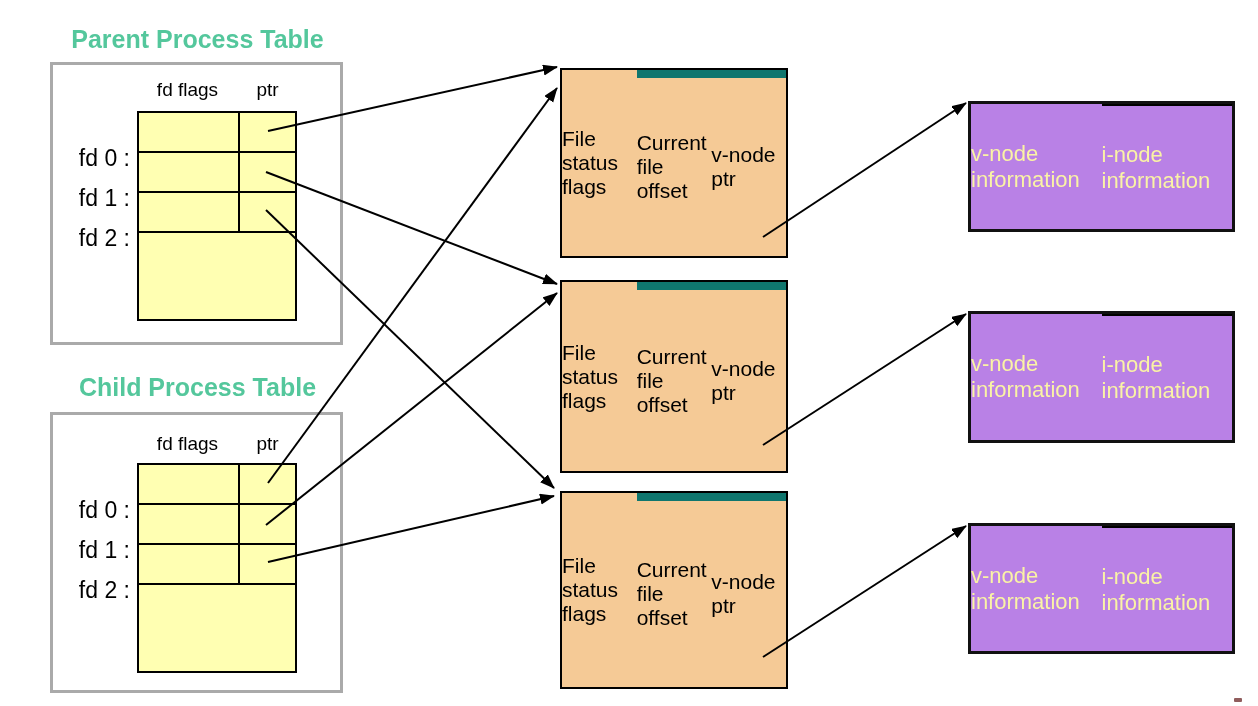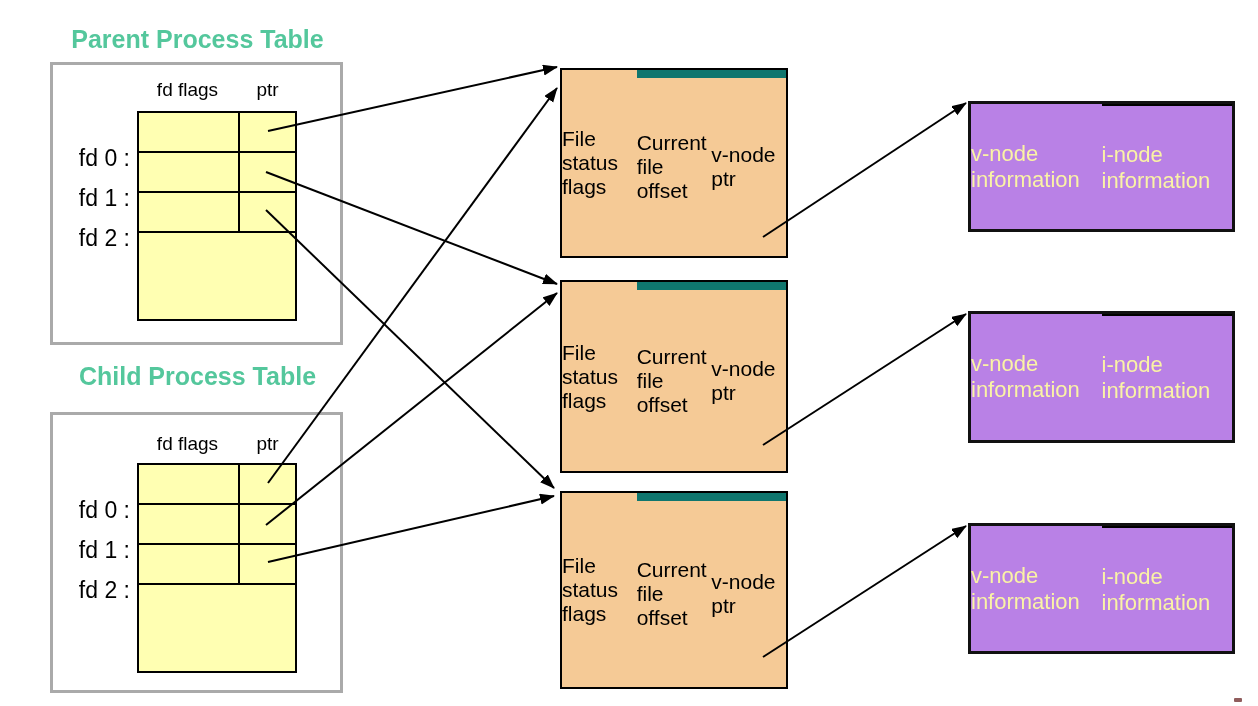--- a/index.html
+++ b/index.html
@@ -67,21 +67,21 @@
     position:absolute; width:8px; height:4px; background:#743434;
     opacity:0.8; border-radius:1px;
   }
 </style>
 </head>
 <body>
 
 <div class="canvas">
 
   <div class="heading" style="left:50px; top:25px; width:295px;">Parent Process Table</div>
-  <div class="heading" style="left:50px; top:362px; width:295px;">Child Process Table</div>
+  <div class="heading" style="left:50px; top:373px; width:295px;">Child Process Table</div>
 
   <div class="frame" style="left:50px; top:62px; width:293px; height:283px;"></div>
 
   <div class="col-hdr" style="left:137px; top:78px; width:101px;">fd flags</div>
   <div class="col-hdr" style="left:238px; top:78px; width:59px;">ptr</div>
 
   <div class="fd-label" style="left:52px; top:118px;">fd 0 :</div>
   <div class="fd-label" style="left:52px; top:158px;">fd 1 :</div>
   <div class="fd-label" style="left:52px; top:198px;">fd 2 :</div>
 

